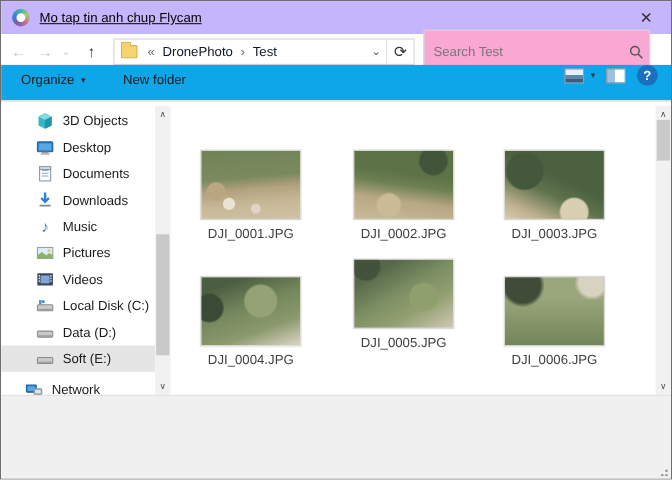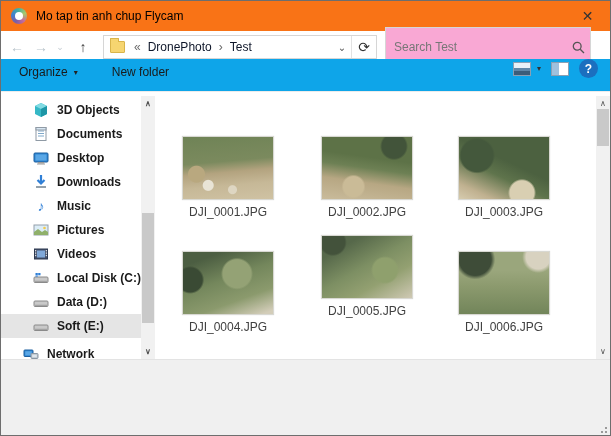--- a/index.html
+++ b/index.html
@@ -2,21 +2,21 @@
 <html><head>
 <meta charset="utf-8">
 <style>
   * { margin:0; padding:0; box-sizing:border-box; }
   html,body { background:#cfd8dc; font-family:"Liberation Sans", sans-serif; }
   .window {
     position:relative; width:611px; height:436px; background:#fff;
     border:1px solid #6e6e6e; overflow:hidden; font-size:12px; color:#1a1a1a;
   }
   
-  .titlebar { position:absolute; left:0; top:0; width:100%; height:30px; background:#f97316; display:flex; align-items:center; }
+  .titlebar { position:absolute; left:0; top:0; width:100%; height:30px; background:#c4b5fd; display:flex; align-items:center;text-decoration:underline; }
   .app-icon { width:16px; height:16px; margin-left:10px; border-radius:50%;
     background:conic-gradient(from 210deg,#7b5ea7,#3f7fd1,#44b0a0,#a9c96b,#c76a9b,#7b5ea7);
     position:relative; }
   .app-icon::after { content:""; position:absolute; left:4px; top:4px; width:8px; height:8px; border-radius:50%; background:#fff; }
   .title-text { margin-left:9px; font-size:12px; color:#000; }
   .close-btn { position:absolute; right:0; top:0; width:45px; height:29px; display:flex; align-items:center; justify-content:center; font-size:14px; color:#333; cursor:pointer; }
   
   .addr-row { position:absolute; left:0; top:30px; width:100%; height:32px; background:#fff; display:flex; align-items:center; }
   .nav-btn { width:24px; height:24px; display:flex; align-items:center; justify-content:center; font-size:14px; }
   .nav-btn.disabled { color:#b9c4cb; }
@@ -38,21 +38,21 @@
   .toolbar { position:absolute; left:0; top:58px; width:100%; height:33px; background:#0ea5e9; border-bottom:1px solid #ececec; display:flex; align-items:flex-start; }
   .tb-btn { display:flex; align-items:center; gap:6px; padding:0 10px; height:26px; color:#1a1a1a; }
   .tb-caret { font-size:8px; color:#222; }
   .tb-right { position:absolute; right:12px; display:flex; align-items:center; gap:10px; }
   .icon-views { width:18px; height:14px; border:1px solid #8aa0b4; background:linear-gradient(180deg,#e8f1f8 0 45%, #5f87a8 45% 70%, #3b5d7a 70%); }
   .views-caret { font-size:8px; color:#333; margin-left:-4px; }
   .icon-pane { width:18px; height:14px; border:1px solid #8aa0b4; background:linear-gradient(90deg,#9fc1de 0 45%, #fff 45%); }
   .icon-help { width:19px; height:19px; border-radius:50%; background:#1b6fbf; color:#fff; font-weight:bold; font-size:12px; display:flex; align-items:center; justify-content:center; }
   
   .body { position:absolute; left:0; top:95px; width:100%; height:263px; display:flex; background:#fff; }
-  .sidebar { position:relative; width:155px; height:100%; overflow:hidden;font-weight:bold; }
+  .sidebar { position:relative; width:155px; height:100%; overflow:hidden; }
   .side-item { position:relative; height:24px; display:flex; align-items:center; padding-left:32px; width:140px; }
   .side-item.selected { background:#e5e5e5; }
   .side-item.network { margin-top:4px; padding-left:22px; }
   .side-item .lbl { margin-left:8px; white-space:nowrap; }
   .side-item svg { width:16px; height:16px; flex:none; }
   .music-glyph { width:16px; text-align:center; color:#2f7fd6; font-size:14px; flex:none; }
   .sb-scroll { position:absolute; right:1px; top:0; width:14px; height:100%; background:#f1f1f1; }
   .sb-arrow { position:absolute; left:0; width:14px; height:15px; display:flex; align-items:center; justify-content:center; font-size:8px; color:#505050; }
   .sb-thumb-v { position:absolute; left:1px; width:12px; background:#c9c9c9; }
   .sb-thumb-side { top:117px; height:110px; }
@@ -171,36 +171,36 @@
       <div class="side-item">
         <svg viewBox="0 0 16 16">
             <path d="M8 1 14 4v8L8 15 2 12V4z" fill="#35b8c6"></path>
             <path d="M8 1 14 4 8 7 2 4z" fill="#82dbe3"></path>
             <path d="M8 7v8l6-3V4z" fill="#1d96a6"></path>
           </svg>
         <span class="lbl">3D Objects</span>
       </div>
       <div class="side-item">
         <svg viewBox="0 0 16 16">
+            <rect x="1" y="3" width="14" height="9" rx="1" fill="#2e86d3" stroke="#1c5f9e"></rect>
+            <rect x="2.5" y="4.5" width="11" height="6" fill="#5aa7e6"></rect>
+            <rect x="5" y="12" width="6" height="1.5" fill="#9a9a9a"></rect>
+            <rect x="4" y="13.5" width="8" height="1" fill="#9a9a9a"></rect>
+          </svg>
+        <span class="lbl">Desktop</span>
+      </div>
+      <div class="side-item">
+        <svg viewBox="0 0 16 16">
             <rect x="3" y="1.5" width="10" height="13" fill="#fff" stroke="#8f9aa5"></rect>
             <line x1="5" y1="5" x2="11" y2="5" stroke="#7fa8c9"></line>
             <line x1="5" y1="7.5" x2="11" y2="7.5" stroke="#7fa8c9"></line>
             <line x1="5" y1="10" x2="11" y2="10" stroke="#7fa8c9"></line>
             <rect x="3" y="1.5" width="10" height="2.5" fill="#d7e6f2" stroke="#8f9aa5"></rect>
           </svg>
         <span class="lbl">Documents</span>
-      </div>
-      <div class="side-item">
-        <svg viewBox="0 0 16 16">
-            <rect x="1" y="3" width="14" height="9" rx="1" fill="#2e86d3" stroke="#1c5f9e"></rect>
-            <rect x="2.5" y="4.5" width="11" height="6" fill="#5aa7e6"></rect>
-            <rect x="5" y="12" width="6" height="1.5" fill="#9a9a9a"></rect>
-            <rect x="4" y="13.5" width="8" height="1" fill="#9a9a9a"></rect>
-          </svg>
-        <span class="lbl">Desktop</span>
       </div>
       <div class="side-item">
         <svg viewBox="0 0 16 16">
             <path d="M8 1v8M4.5 6 8 9.5 11.5 6" fill="none" stroke="#2f7fd6" stroke-width="2.2"></path>
             <path d="M3 13h10" stroke="#7a8a97" stroke-width="1.6"></path>
           </svg>
         <span class="lbl">Downloads</span>
       </div>
       <div class="side-item">
         <span class="music-glyph">♪</span>

